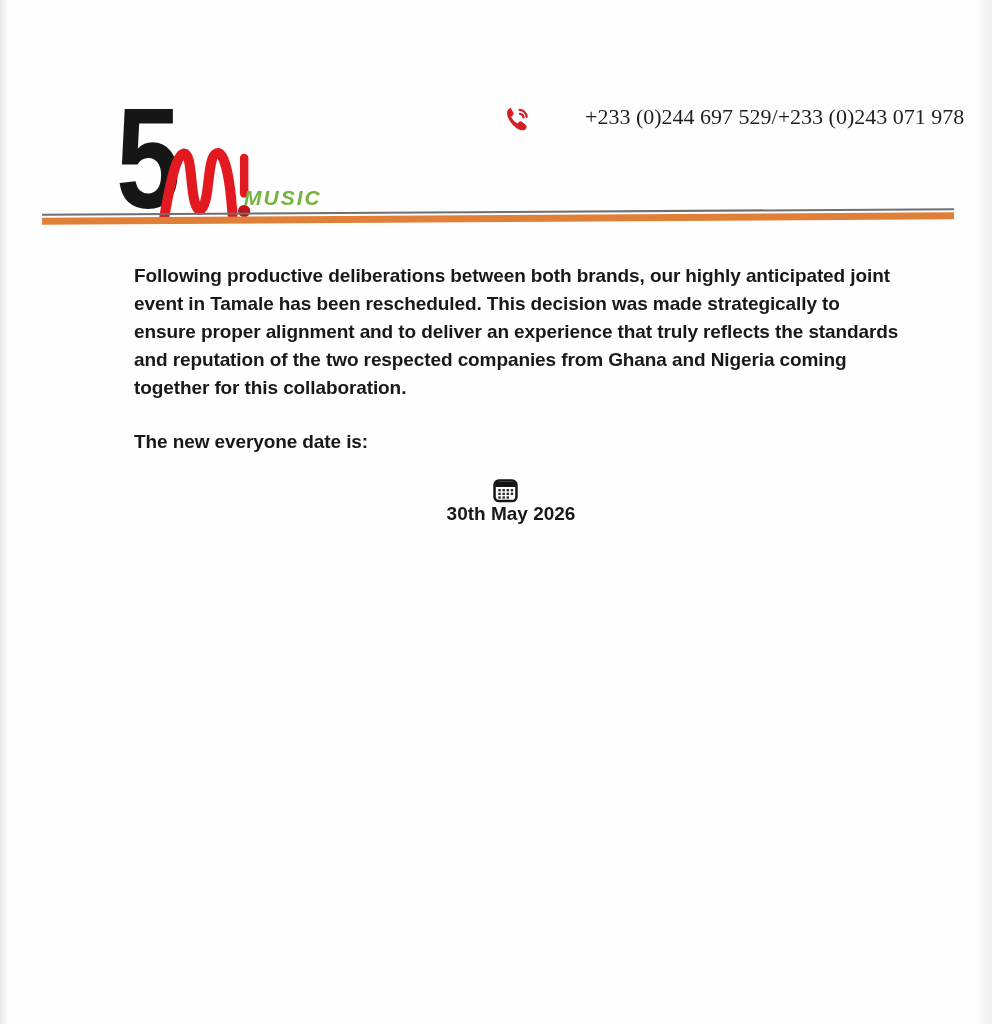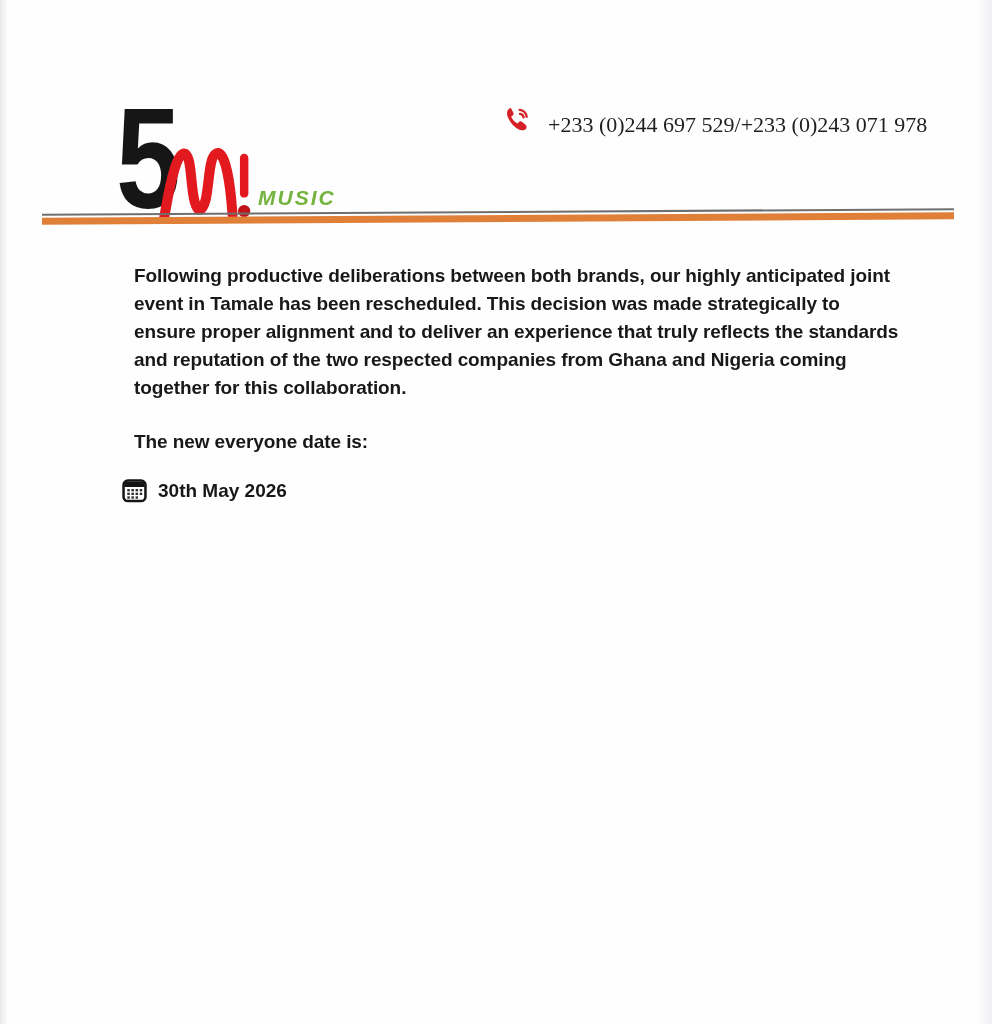--- a/index.html
+++ b/index.html
@@ -24,26 +24,26 @@
   
   .logo-number {
     position: absolute; left: 116px; top: 88px;
     font-size: 142px; line-height: 1; font-weight: 800;
     color: var(--logo-black, #161616);
     transform: scaleX(0.82); transform-origin: left top;
     letter-spacing: -4px;
   }
   .logo-m { position: absolute; left: 158px; top: 128px; width: 100px; height: 100px; }
   .logo-tagline {
-    position: absolute; left: 258px; top: 186px;
+    position: absolute; left: 244px; top: 186px;
     font-size: 21px; font-weight: 700; font-style: italic;
     letter-spacing: 2px; color: var(--logo-green, #74b33e);
   }
   .contact { position: absolute; left: 498px; top: 104px; width: 420px; }
-  .contact-row { display: flex; align-items: flex-end; margin-bottom: 18px; }
+  .contact-row { display: flex; align-items: flex-start; margin-bottom: 18px; gap: 37px; }
   .contact-row .cicon { width: 36px; height: 34px; flex: 0 0 36px; margin-right: 14px; }
   .phone-text {
     font-family: "Liberation Serif", serif; font-size: 22px; color: #1e1e1e;
     white-space: nowrap;
   }
   .email-text {
     font-family: "Liberation Serif", serif; font-size: 22px;
     color: var(--email-link, #33465e);
     text-decoration: underline; text-underline-offset: 3px;
     cursor: pointer;
@@ -65,21 +65,21 @@
     font-size: 20px; font-weight: 800; letter-spacing: 0.5px;
     text-decoration: underline; text-underline-offset: 4px;
     text-decoration-thickness: 2px;
     margin: 0 0 40px 0;
   }
   .content p {
     font-size: 19px; font-weight: 700; line-height: 28px;
     letter-spacing: -0.1px;
     margin: 0 0 26px 12px;
   }
-  .date-row { display: flex; align-items: center; margin: -4px 0 32px 0; }
+  .date-row { display: flex; align-items: center; margin: -4px 0 32px 0; flex-direction: column; }
   .date-row .cal { width: 25px; height: 25px; margin-right: 11px; flex: 0 0 25px; }
   .date-text { font-size: 19px; font-weight: 700; }
   .signoff { font-size: 19px; font-weight: 700; margin: 0; }
 </style>
 </head>
 <body>
 
 <div class="page">
   <div class="edge-left"></div>
   <div class="edge-right"></div>

